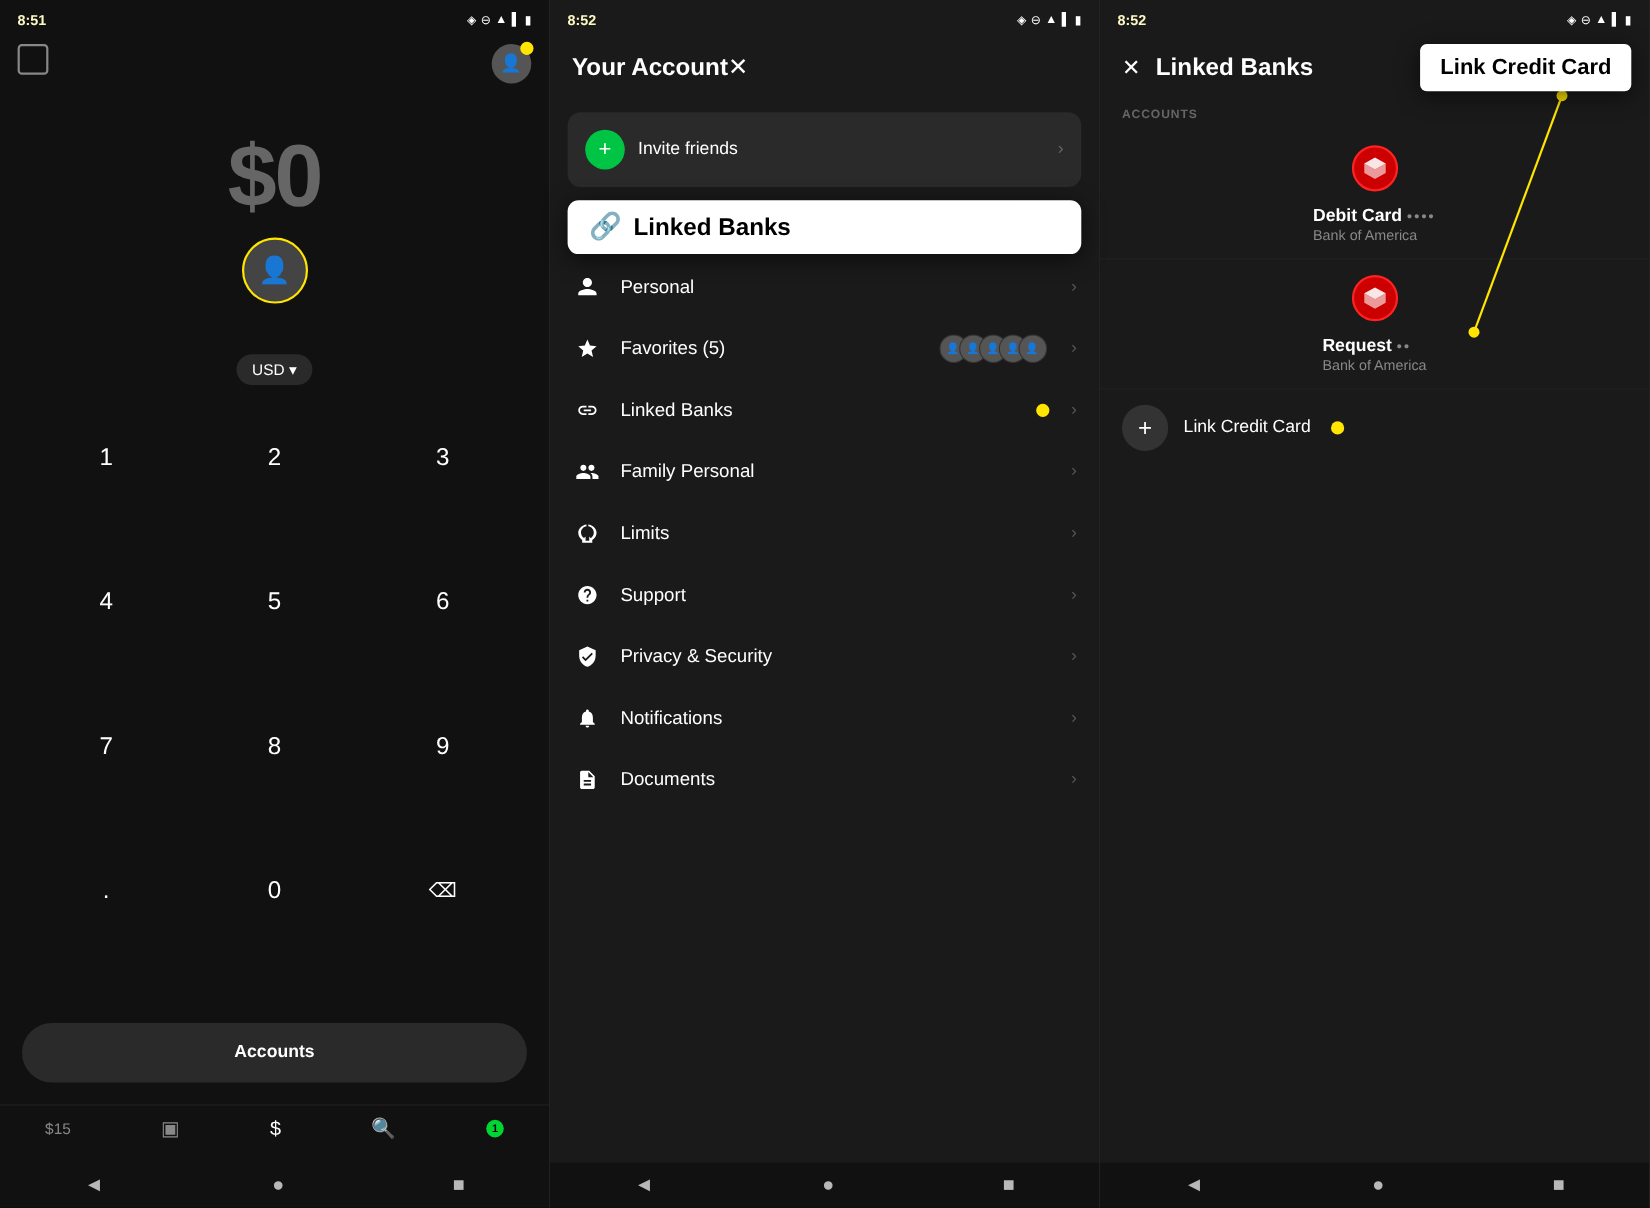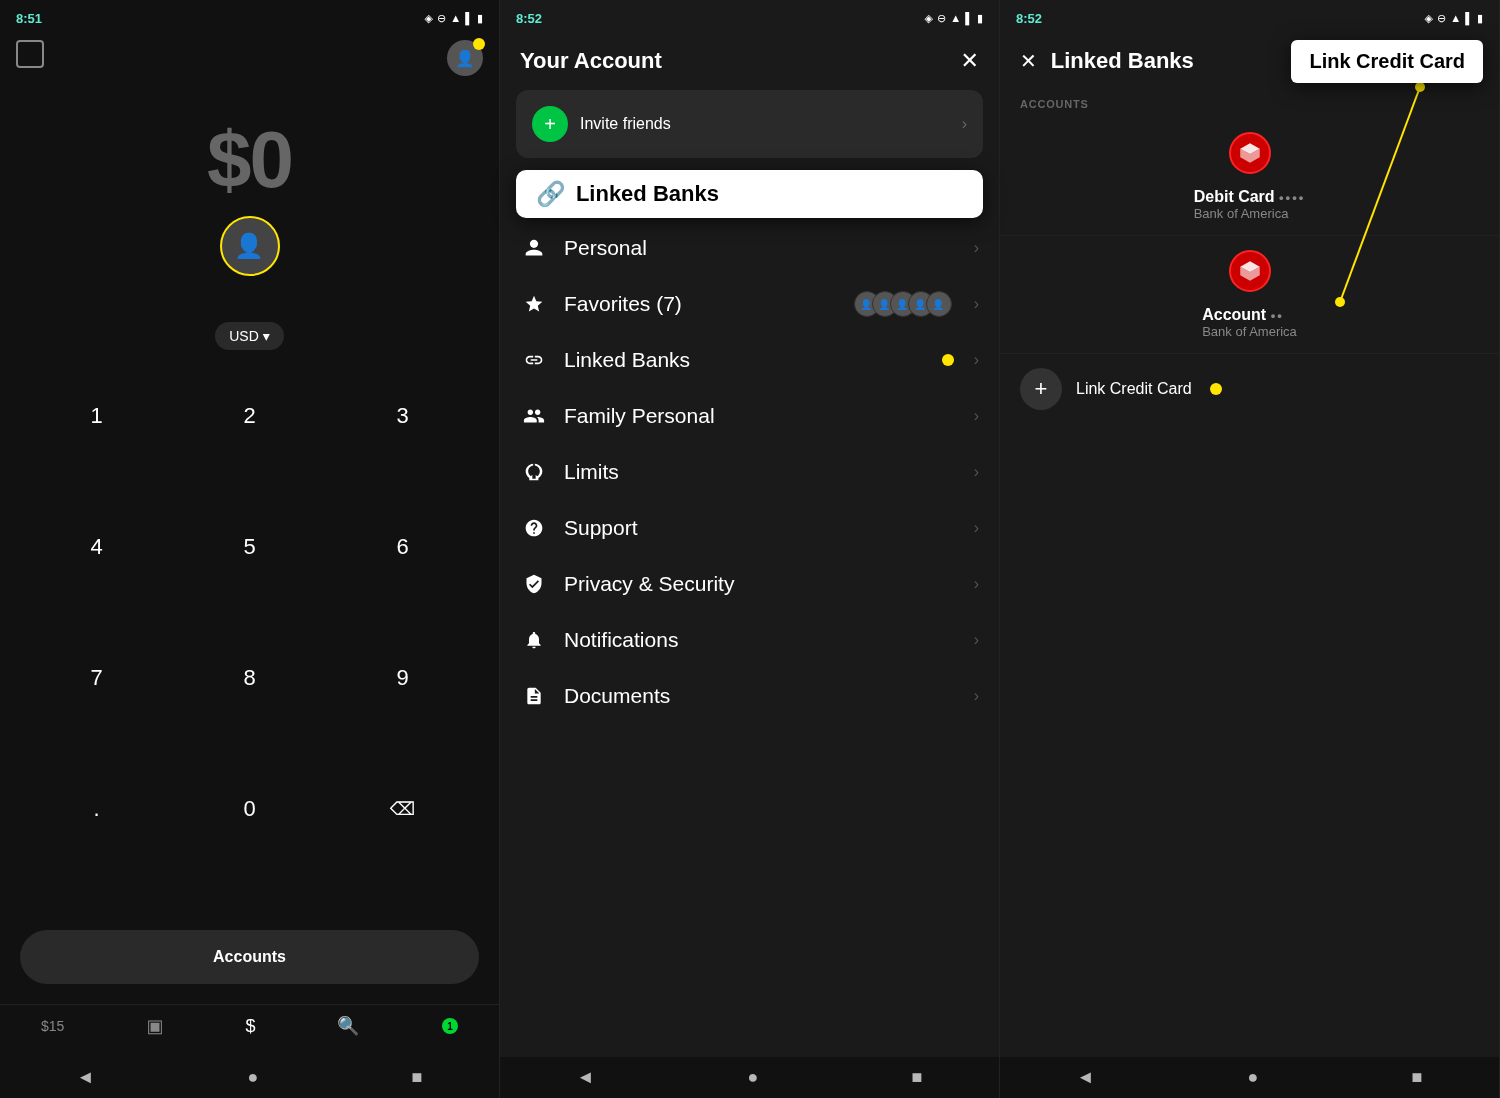--- a/index.html
+++ b/index.html
@@ -24,21 +24,21 @@
 
     
     .status-bar {
       display: flex;
       justify-content: space-between;
       align-items: center;
       padding: 8px 16px 4px;
       height: 32px;
     }
     .status-time {
-      color: #5eead4;
+      color: #fef9c3;
       font-size: 13px;
       font-weight: 600;
     }
     .status-icons {
       display: flex;
       align-items: center;
       gap: 4px;
       color: #fff;
       font-size: 11px;
     }
@@ -209,23 +209,22 @@
       color: #fff;
       font-size: 18px;
       opacity: 0.7;
     }
 
     
     .panel2 { background: #1a1a1a; }
 
     .your-account-header {
       display: flex;
-      justify-content: space-between;
-      align-items: center;
-      padding: 16px 20px 16px;
+      align-items: center;
+      padding: 16px 20px 28px;
     }
     .your-account-title {
       color: #fff;
       font-size: 22px;
       font-weight: 700;
     }
     .close-btn {
       color: #fff;
       font-size: 22px;
       cursor: pointer;
@@ -287,21 +286,21 @@
       height: 28px;
       display: flex;
       align-items: center;
       justify-content: center;
       color: #fff;
       font-size: 18px;
       flex-shrink: 0;
     }
     .menu-label {
       color: #fff;
-      font-size: 21px;
+      font-size: 17px;
       flex: 1;
     }
     .menu-chevron {
       color: #555;
       font-size: 16px;
     }
     .menu-avatars {
       display: flex;
       margin-right: 6px;
     }
@@ -563,21 +562,21 @@
       <span class="menu-label">Personal</span>
       <span class="menu-chevron">›</span>
     </div>
 
     <div class="menu-item">
       <div class="menu-icon">
         <svg width="20" height="20" viewBox="0 0 24 24" fill="#fff">
             <path d="M12 17.27L18.18 21l-1.64-7.03L22 9.24l-7.19-.61L12 2 9.19 8.63 2 9.24l5.46 4.73L5.82 21z"></path>
           </svg>
       </div>
-      <span class="menu-label">Favorites (7)</span>
+      <span class="menu-label">Favorites (5)</span>
       <div class="menu-avatars">
         <div class="menu-avatar">👤</div>
         <div class="menu-avatar">👤</div>
         <div class="menu-avatar">👤</div>
         <div class="menu-avatar">👤</div>
         <div class="menu-avatar">👤</div>
       </div>
       <span class="menu-chevron">›</span>
     </div>
 
@@ -713,21 +712,21 @@
 
     <div class="bank-item">
       <div class="boa-logo">
         <svg width="26" height="26" viewBox="0 0 24 24" fill="none">
           <path d="M12 3 L3 8 L12 13 L21 8 Z" fill="#fff" opacity="0.9"></path>
           <path d="M3 8 L3 16 L12 21 L21 16 L21 8 L12 13 Z" fill="#fff" opacity="0.6"></path>
         </svg>
       </div>
       <div class="bank-info">
         <div class="bank-name">
-          <span>Account</span>
+          <span>Request</span>
           <span class="bank-mask"> ••</span>
         </div>
         <div class="bank-sub">Bank of America</div>
       </div>
     </div>
 
     <div class="link-cc-item">
       <div class="link-cc-icon">+</div>
       <span class="link-cc-label">Link Credit Card</span>
       <span class="yellow-dot"></span>

